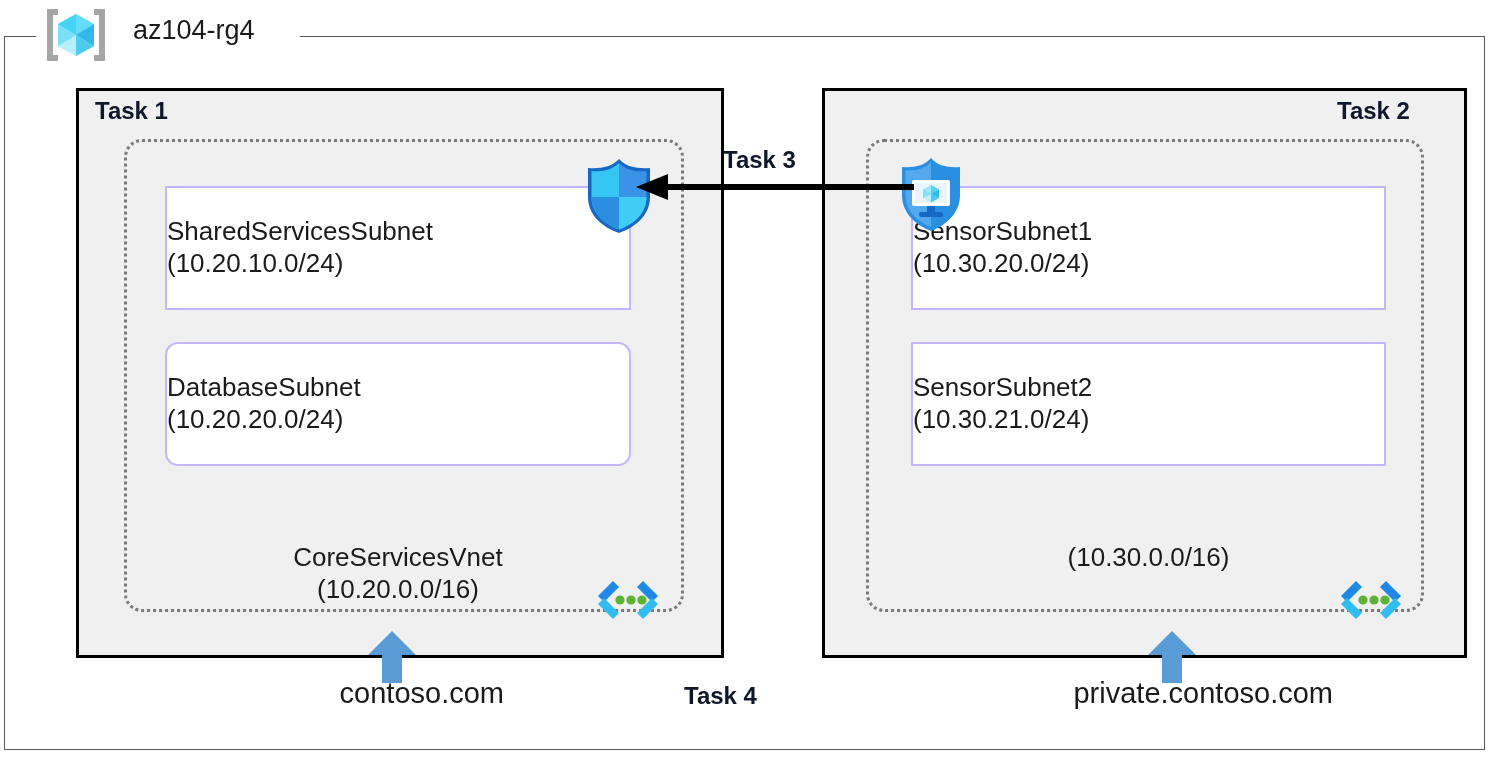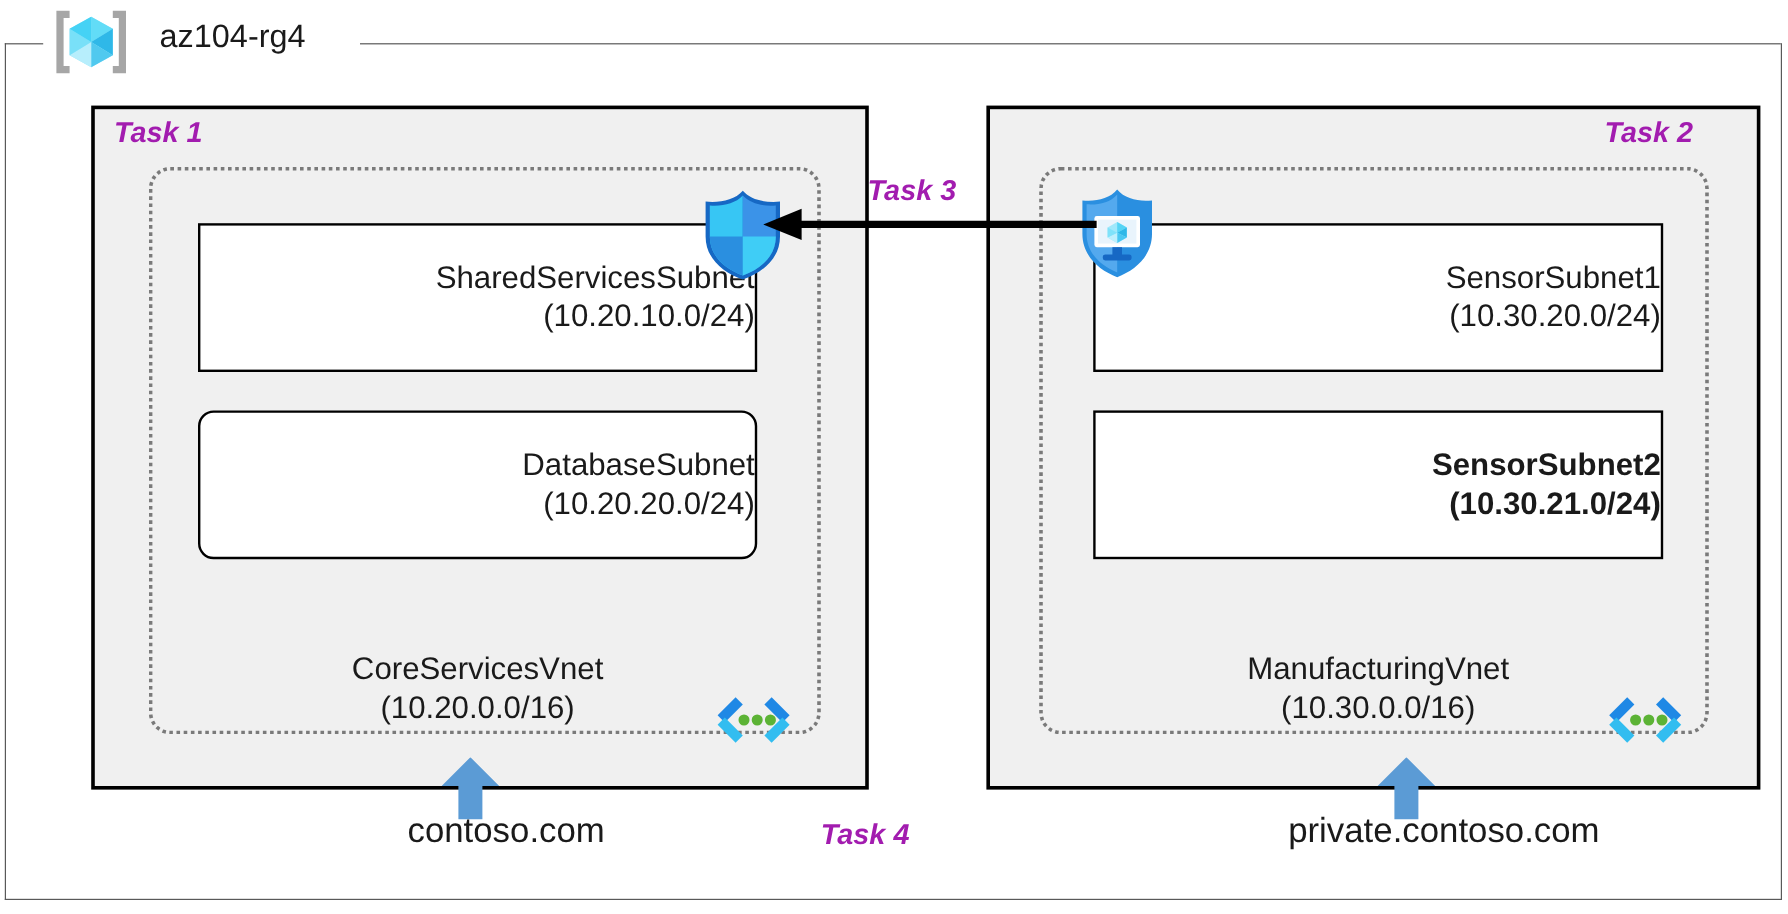--- a/index.html
+++ b/index.html
@@ -96,24 +96,23 @@
     left: 822px;
     top: 88px;
     width: 645px;
     height: 570px;
   }
 
   .task-label {
     position: absolute;
     font-size: 24px;
     font-weight: bold;
-    color: #a21caf;
+    color: #0f172a;
     white-space: nowrap;
     line-height: 1;
-    font-style: italic;
   }
   #label-task1 { left: 95px;  top: 99px; }
   #label-task2 { left: 1337px; top: 99px; }
   #label-task3 { left: 723px; top: 148px; }
   #label-task4 { left: 684px; top: 684px; }
 
   
   .vnet {
     position: absolute;
     border: 3px dotted #7a7a7a;
@@ -131,34 +130,34 @@
     left: 866px;
     top: 139px;
     width: 558px;
     height: 473px;
   }
 
   
   .subnet {
     position: absolute;
     background: #ffffff;
-    border: 2px solid #000000;
+    border: 2px solid #c4b5fd;
     box-sizing: border-box;
     display: flex;
     flex-direction: column;
-    align-items: flex-end;
+    align-items: flex-start;
     justify-content: center;
     font-size: 26px;
     color: #1a1a1a;
     line-height: 1.22;
   }
   #subnet-shared   { left: 165px;  top: 186px; width: 466px; height: 124px; }
   #subnet-database { left: 165px;  top: 342px; width: 466px; height: 124px; border-radius: 13px; }
   #subnet-sensor1  { left: 911px;  top: 186px; width: 475px; height: 124px; }
-  #subnet-sensor2  { left: 911px;  top: 342px; width: 475px; height: 124px; font-weight: bold; }
+  #subnet-sensor2  { left: 911px;  top: 342px; width: 475px; height: 124px; }
 
   
   .vnet-label {
     position: absolute;
     text-align: center;
     font-size: 26px;
     color: #1a1a1a;
     line-height: 1.22;
     margin-top: 24px;
   }
@@ -280,21 +279,20 @@
     <div>SensorSubnet1</div>
     <div>(10.30.20.0/24)</div>
   </div>
 
   <div class="subnet" id="subnet-sensor2">
     <div>SensorSubnet2</div>
     <div>(10.30.21.0/24)</div>
   </div>
 
   <div class="vnet-label" id="vnetlabel-manu">
-    <div>ManufacturingVnet</div>
     <div>(10.30.0.0/16)</div>
   </div>
 
   <svg class="icon-abs" id="endpoint-shield" viewBox="0 0 68 77">
     <path d="M34 2 C27.5 10 16 12 5 11 L5 39 C5 57 18.5 69 34 75 C49.5 69 63 57 63 39 L63 11 C52 12 40.5 10 34 2 Z" fill="#2a8fe0"></path>
     <path d="M34 6 C28 13 18 15 8.5 14.3 L8.5 39 C8.5 54.5 20 65.5 34 71 Z" fill="#54a9ee"></path>
     <rect x="15" y="24" width="38" height="26" rx="2" fill="#ffffff"></rect>
     <rect x="18" y="27" width="32" height="20" fill="#2a8fe0" opacity="0.10"></rect>
     <polygon points="34,29 42,33.5 42,42 34,46.5 26,42 26,33.5" fill="#9fe8fb"></polygon>
     <polygon points="34,29 42,33.5 34,38" fill="#55d4f5"></polygon>

